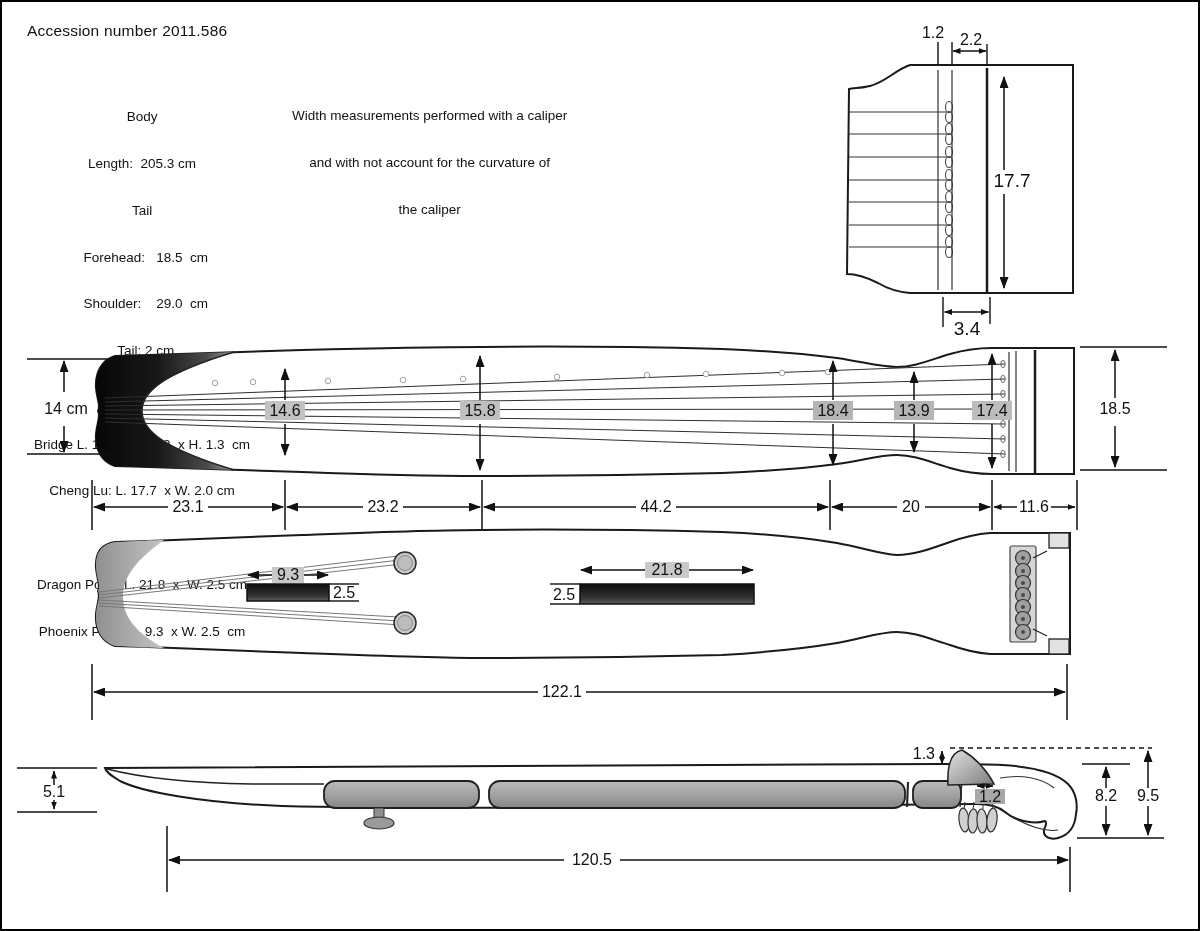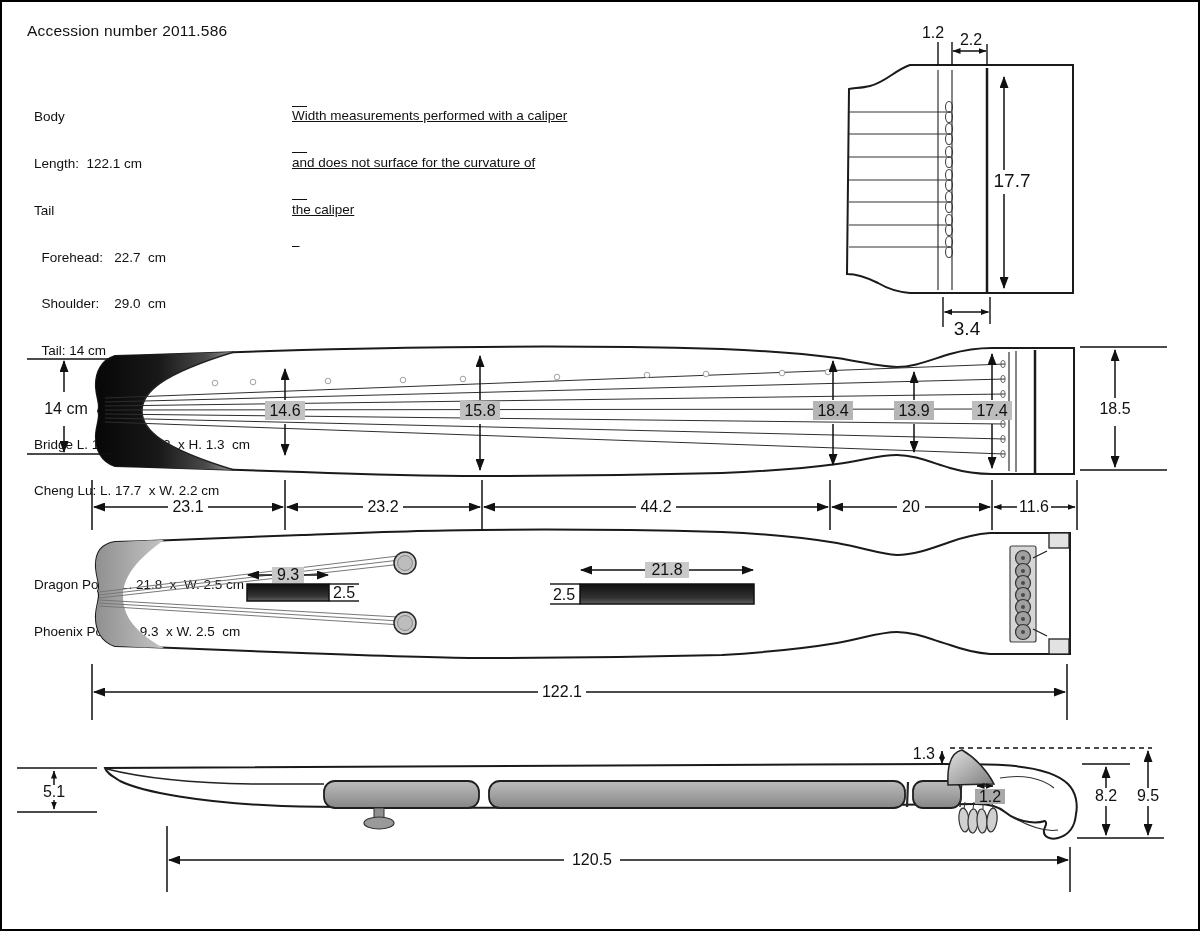--- a/index.html
+++ b/index.html
@@ -5,58 +5,58 @@
   html,body{margin:0;padding:0;background:#e8e8e8;}
   #stage{
     position:relative;width:1200px;height:931px;background:#ffffff;
     border:2px solid #000;box-sizing:border-box;overflow:hidden;
     font-family:"Liberation Sans", sans-serif;color:#111;
   }
   .abs{position:absolute;}
   #title{left:25px;top:20px;font-size:15.5px;letter-spacing:.2px;}
   .textblock{font-size:13.5px;line-height:15.6px;white-space:pre-wrap;}
   #info-block{left:32px;top:76px;}
-  #note-block{left:290px;top:75px;text-decoration:underline;}
-  .textblock div{min-height:15.6px;}
+  #note-block{left:290px;top:75px;}
+  .textblock div{min-height:15.6px;text-align:center;}
   svg{position:absolute;left:0;top:0;}
   .outline{fill:none;stroke:#1a1a1a;stroke-width:2;}
   .string{stroke:#2e2e2e;stroke-width:1;fill:none;}
   .thin{stroke:#333;stroke-width:1.2;fill:none;}
   .dimline{stroke:#111;stroke-width:1.5;fill:none;}
   .tick{stroke:#111;stroke-width:1.5;}
   .ext{stroke:#111;stroke-width:1.4;}
   .dimtext{font-family:"Liberation Sans",sans-serif;font-size:16px;fill:#111;text-anchor:middle;}
   .dimtext-lg{font-family:"Liberation Sans",sans-serif;font-size:19px;fill:#111;text-anchor:middle;}
   .dimtext-end{text-anchor:end;}
 </style>
 </head>
 <body>
 
 <div id="stage">
 
   <div id="title" class="abs">Accession number 2011.586</div>
 
   <div id="info-block" class="abs textblock">
     <div>Body</div>
-    <div>Length:  122.1 cm</div>
+    <div>Length:  205.3 cm</div>
     <div>Tail</div>
-    <div>  Forehead:   22.7  cm</div>
+    <div>  Forehead:   18.5  cm</div>
     <div>  Shoulder:    29.0  cm</div>
-    <div>  Tail: 14 cm</div>
+    <div>  Tail: 2 cm</div>
     <div></div>
     <div>Bridge L. 17.7 x W. 1.2  x H. 1.3  cm</div>
-    <div>Cheng Lu: L. 17.7  x W. 2.2 cm</div>
+    <div>Cheng Lu: L. 17.7  x W. 2.0 cm</div>
     <div></div>
     <div>Dragon Pond: L. 21.8  x  W. 2.5 cm</div>
     <div>Phoenix Pool:  L. 9.3  x W. 2.5  cm</div>
   </div>
 
   <div id="note-block" class="abs textblock">
     <div>Width measurements performed with a caliper</div>
-    <div>and does not surface for the curvature of</div>
+    <div>and with not account for the curvature of</div>
     <div>the caliper</div>
   </div>
 
   <svg width="1196" height="927" viewBox="0 0 1196 927">
     <defs>
       <marker id="ah" viewBox="0 0 12 9" refX="11" refY="4.5" markerWidth="12" markerHeight="9" orient="auto-start-reverse" markerUnits="userSpaceOnUse">
         <path d="M0,0 L12,4.5 L0,9 Z" fill="#111"></path>
       </marker>
       <marker id="ah2" viewBox="0 0 8 6" refX="7.5" refY="3" markerWidth="8" markerHeight="6" orient="auto-start-reverse" markerUnits="userSpaceOnUse">
         <path d="M0,0 L8,3 L0,6 Z" fill="#111"></path>

